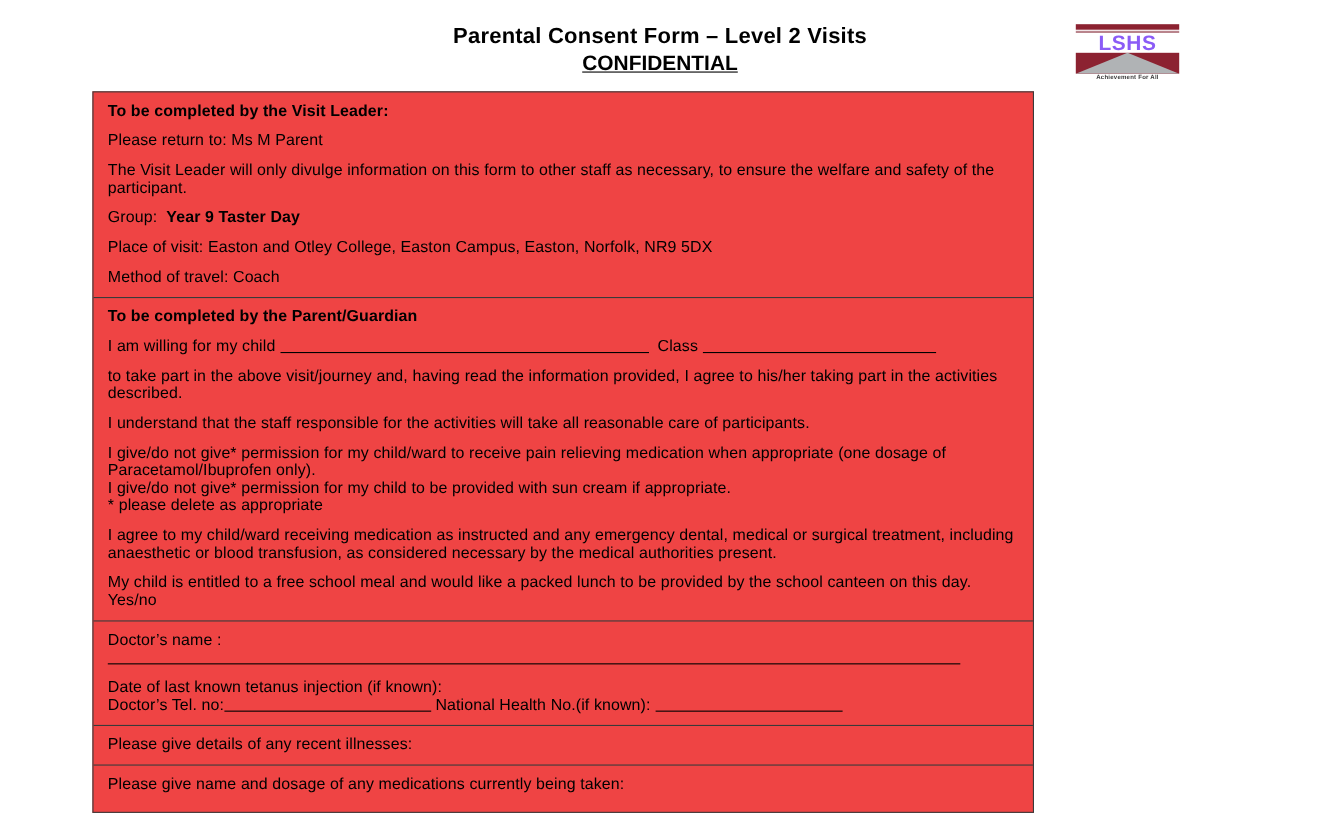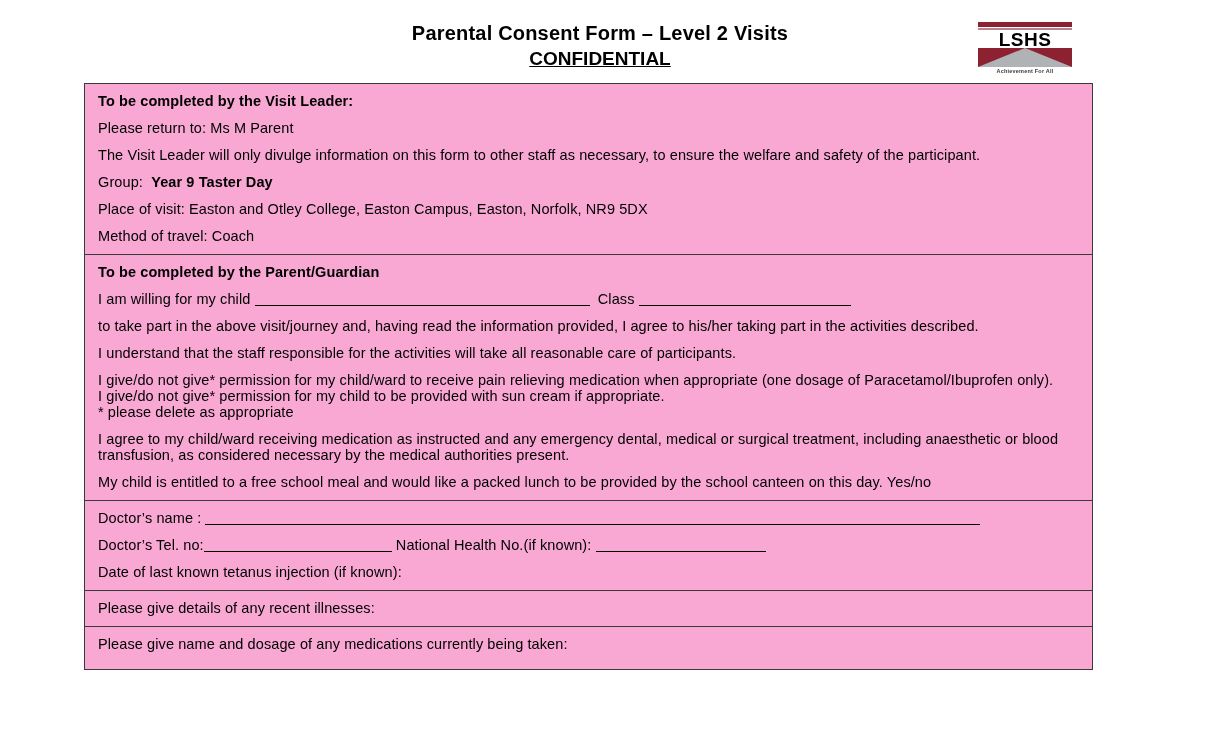--- a/index.html
+++ b/index.html
@@ -74,21 +74,21 @@
     position: absolute;
     left: 0;
     top: 8px;
     width: 94px;
     height: 20px;
     font-size: 19px;
     font-weight: bold;
     letter-spacing: 0.5px;
     text-align: center;
     line-height: 20px;
-    color: #000000;
+    color: #8b5cf6;
     z-index: 3;
   }
   .logo-block {
     position: absolute;
     left: 0;
     top: 26px;
     width: 94px;
     height: 19px;
     background: #8c2231;
     overflow: hidden;
@@ -113,24 +113,24 @@
     font-weight: bold;
     letter-spacing: 0.2px;
     color: #3a3a3a;
   }
 
   
   .form {
     position: absolute;
     left: 84px;
     top: 83px;
-    width: 1009px;
+    width: 856px;
     border: 1px solid #3a3a3a;
     box-sizing: border-box;
-    background: #f9a8d4;
+    background: #ef4444;
   }
   .sect {
     padding: 9px 13px 10px 13px;
     box-sizing: border-box;
   }
   .sect + .sect {
     border-top: 1px solid #3a3a3a;
   }
   .p {
     font-size: 14.5px;
@@ -210,25 +210,25 @@
     <div class="p">* please delete as appropriate</div>
 
     <div class="p">I agree to my child/ward receiving medication as instructed and any emergency dental, medical or surgical treatment, including anaesthetic or blood transfusion, as considered necessary by the medical authorities present.</div>
     <div class="p">My child is entitled to a free school meal and would like a packed lunch to be provided by the school canteen on this day. Yes/no</div>
   </div>
 
   <div class="sect">
     <div class="p"><span>Doctor’s name :</span>
       <span class="rule" style="width:775px"></span>
     </div>
+    <div class="p tight">Date of last known tetanus injection (if known):</div>
     <div class="p"><span>Doctor’s Tel. no:</span><span class="rule" style="width:188px"></span>
       <span>National Health No.(if known):</span>
       <span class="rule" style="width:170px"></span>
     </div>
-    <div class="p tight">Date of last known tetanus injection (if known):</div>
   </div>
 
   <div class="sect blank-tall2">
     <div class="p tight">Please give details of any recent illnesses:</div>
   </div>
 
   <div class="sect blank-tall">
     <div class="p tight">Please give name and dosage of any medications currently being taken:</div>
   </div>
 

